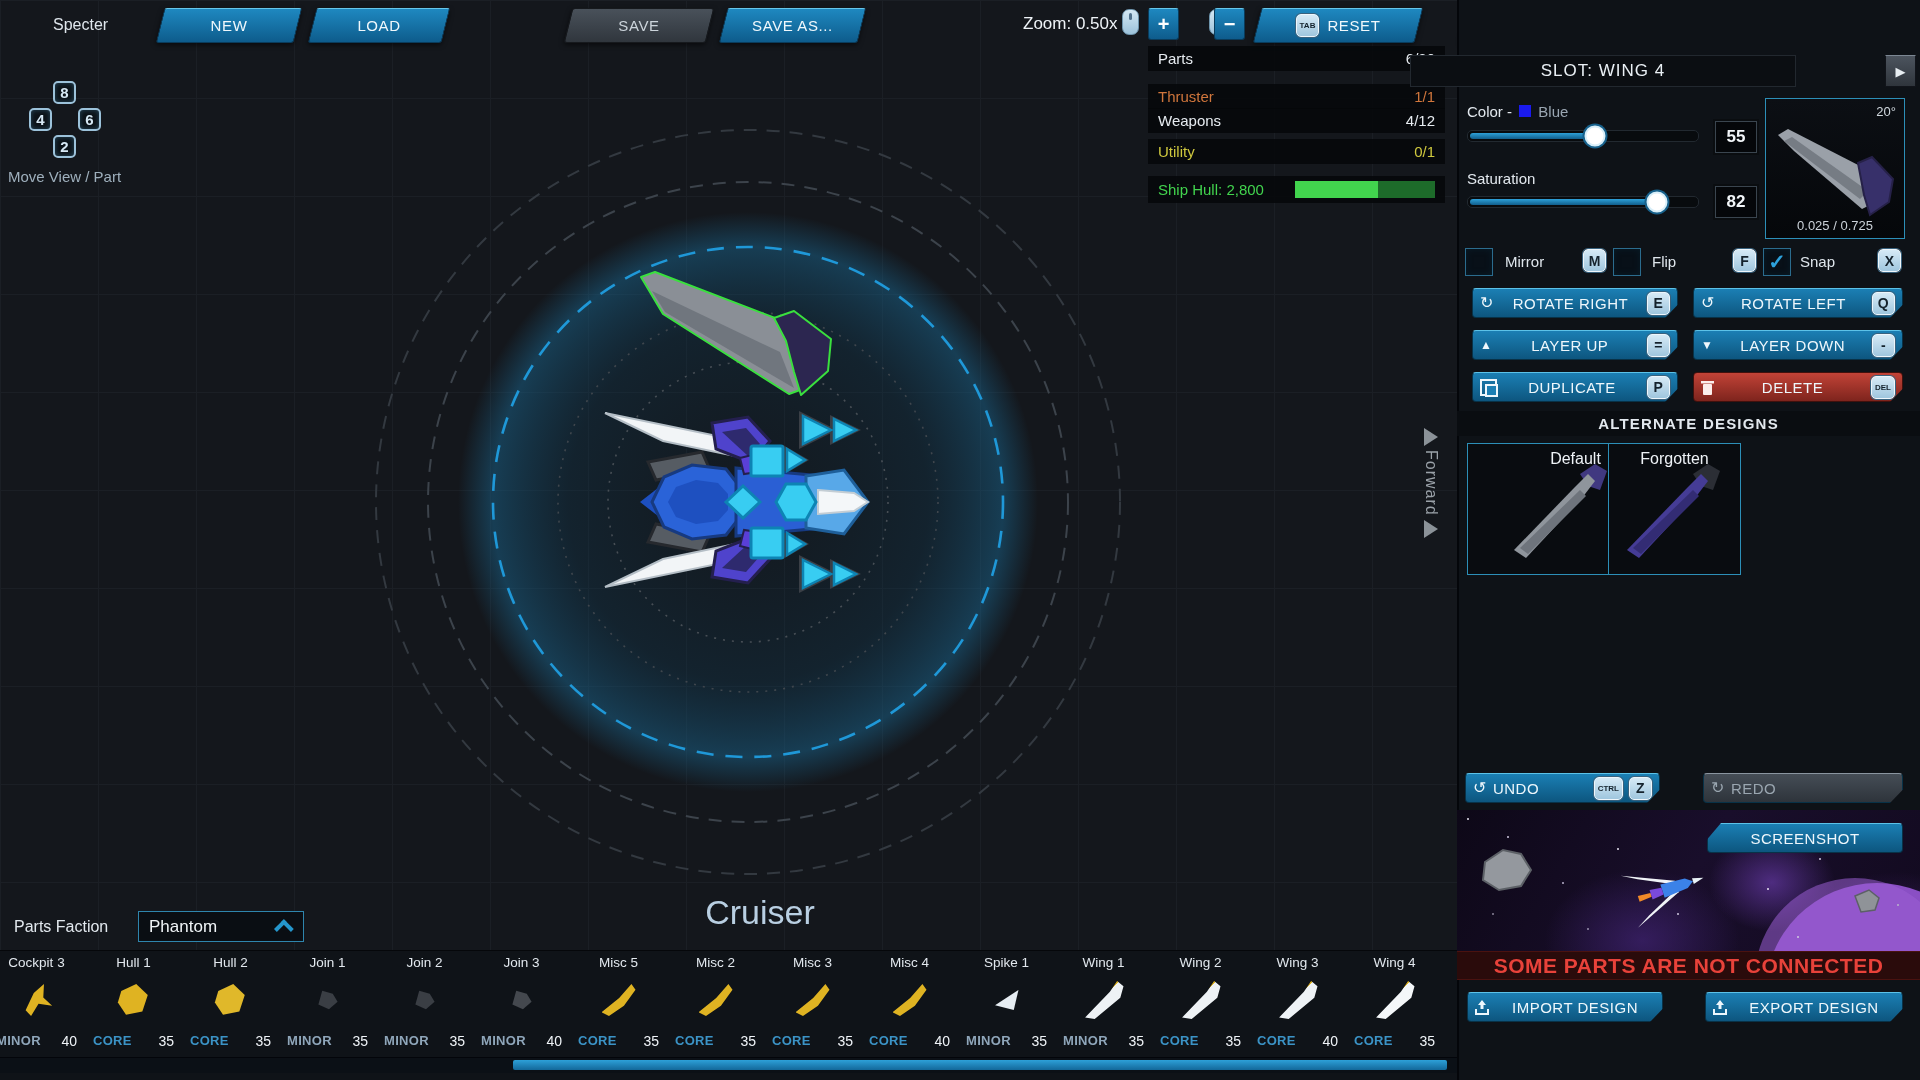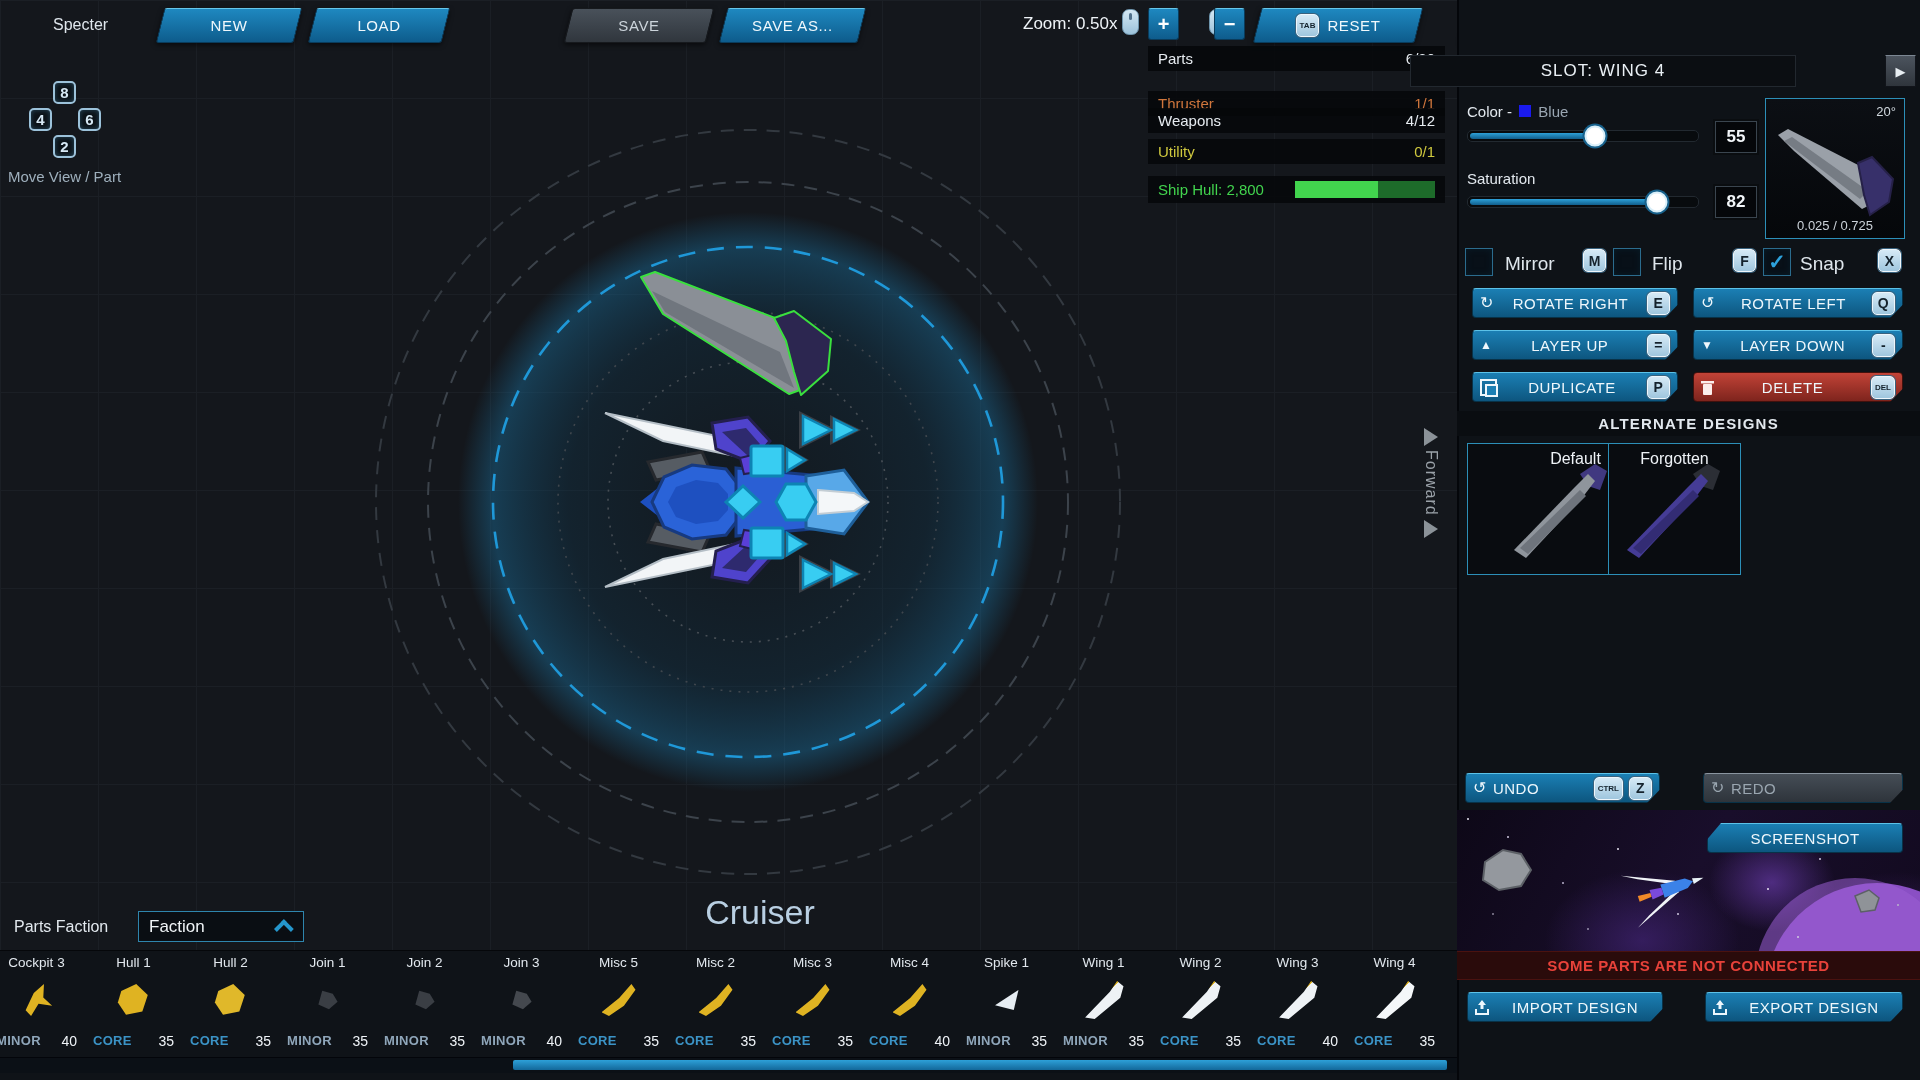--- a/index.html
+++ b/index.html
@@ -63,21 +63,21 @@
   .abtn .mid{flex:1;text-align:center;}
   .abtn.danger{background:linear-gradient(#c24337,#7e241d);border-top-color:#ef9d8c;border-color:#41110d;}
   .abtn.disabled{background:linear-gradient(#454d56,#2e343b);border-top-color:#8a95a0;color:#9aa6b0;cursor:default;}
   .icon-g{font-size:16px;line-height:1;}
   .thumb-card{position:absolute;width:131px;height:130px;background:#090c10;border:1px solid #2c8fb8;}
   .thumb-card .tlabel{position:absolute;top:6px;width:100%;text-align:center;font-size:16px;color:#eef2f6;}
   .preview-box{left:1765px;top:98px;width:138px;height:139px;background:linear-gradient(#0c0f14,#05070a);
        border:1px solid #2c8fb8;}
   .warnband{left:1457px;top:951px;width:463px;height:27px;background:#2a0b0b;border-top:1px solid #4a1210;
        border-bottom:1px solid #4a1210;display:flex;align-items:center;justify-content:center;
-       color:#e8423a;font-size:15px;font-weight:bold;letter-spacing:.5px;}
+       color:#e8423a;font-size:21px;font-weight:bold;letter-spacing:.5px;}
   .finbtn{left:1472px;top:1035px;width:418px;height:32px;background:linear-gradient(#49515a,#30363d);
        border:1px solid #15181c;border-top:1px solid #7e8893;border-radius:4px;box-sizing:border-box;
        clip-path:polygon(13px 0,calc(100% - 13px) 0,100% 50%,calc(100% - 13px) 100%,13px 100%,0 50%);
        display:flex;align-items:center;justify-content:center;font-size:17px;letter-spacing:1px;color:#d8dee5;cursor:pointer;}
   
   .scene{left:1457px;top:810px;width:463px;height:145px;overflow:hidden;
        background:radial-gradient(90px 70px at 68% 50%,rgba(92,52,150,.8),transparent 70%),
                   radial-gradient(130px 95px at 40% 90%,rgba(62,34,110,.75),transparent 75%),
                   radial-gradient(170px 130px at 95% 110%,rgba(110,60,170,.6),transparent 75%),
                   linear-gradient(120deg,#0d0817,#190e2b 50%,#120a1f);}
@@ -117,21 +117,21 @@
   .mkey{position:absolute;width:23px;height:23px;border-radius:5px;background:#0c1318;
        border:2px solid #9cc2da;color:#d6e8f4;display:flex;align-items:center;justify-content:center;
        font-weight:bold;font-size:15px;box-shadow:inset 0 0 5px #27485c;box-sizing:border-box;}
   .forward-wrap{left:1418px;top:428px;width:26px;height:154px;display:flex;flex-direction:column;
        align-items:center;gap:4px;color:#959ca3;}
   .ftri{width:0;height:0;border-top:9px solid transparent;border-bottom:9px solid transparent;border-left:14px solid #8b9298;}
   .fwd-text{writing-mode:vertical-rl;font-size:16px;letter-spacing:1px;color:#9aa1a8;}
   .section-title{left:1457px;top:411px;width:463px;height:25px;background:#0a0d11;
        display:flex;align-items:center;justify-content:center;font-size:15px;font-weight:bold;
        letter-spacing:1.2px;color:#e2e8ee;}
-  .lbl-sm{font-size:19px;color:#dfe6ec;}
+  .lbl-sm{font-size:15px;color:#dfe6ec;}
 </style>
 </head>
 <body>
 
 <div id="app">
 
   
   <svg class="abs" style="left:0;top:0;" width="1457" height="1080" viewBox="0 0 1457 1080">
     <defs>
       <radialGradient id="cglow" cx="50%" cy="50%" r="50%">
@@ -247,21 +247,21 @@
   <div class="mkey" style="left:78px;top:108px;">6</div>
   <div class="mkey" style="left:53px;top:135px;">2</div>
   <div class="abs" style="left:8px;top:168px;font-size:15px;color:#9fb0bd;">Move View / Part</div>
 
   
   <div>
     <div class="stat-row" style="top:46px;">
       <span style="color:#e6ebf0;">Parts</span>
         <span style="color:#e6ebf0;">6/30</span>
       </div>
-    <div class="stat-row" style="top:91px;">
+    <div class="stat-row" style="top:84px;">
       <span style="color:#d0763c;">Thruster</span>
         <span style="color:#d0763c;">1/1</span>
       </div>
     <div class="stat-row" style="top:108px;">
       <span style="color:#e6ebf0;">Weapons</span>
         <span style="color:#e6ebf0;">4/12</span>
       </div>
     <div class="stat-row" style="top:139px;">
       <span style="color:#cfc83e;">Utility</span>
         <span style="color:#cfc83e;">0/1</span>
@@ -441,21 +441,21 @@
         <path d="M7 0 L11 5 L8.5 5 L8.5 9 L5.5 9 L5.5 5 L3 5 Z" fill="#eef7fc"></path>
         <path d="M1 9 L1 14 L13 14 L13 9" stroke="#eef7fc" stroke-width="2" fill="none"></path>
       </svg>
     <span class="mid">EXPORT DESIGN</span>
     </div>
 
   
   <div class="abs partsbg"></div>
   <div class="abs" style="left:14px;top:918px;font-size:16px;color:#e2e8ee;">Parts Faction</div>
   <div class="abs dropdown">
-    <span class="dtext">Faction</span>
+    <span class="dtext">Phantom</span>
     <span class="chev"></span>
   </div>
 
   <div class="parts-row">
 
       <div class="part-cell">
         <div class="part-name">Cockpit 3</div>
         <div class="part-iconwrap">
           <div class="part-icon cockpit" style="--c1: #dfb322; --c2: #dfb322;"></div>
         </div>

